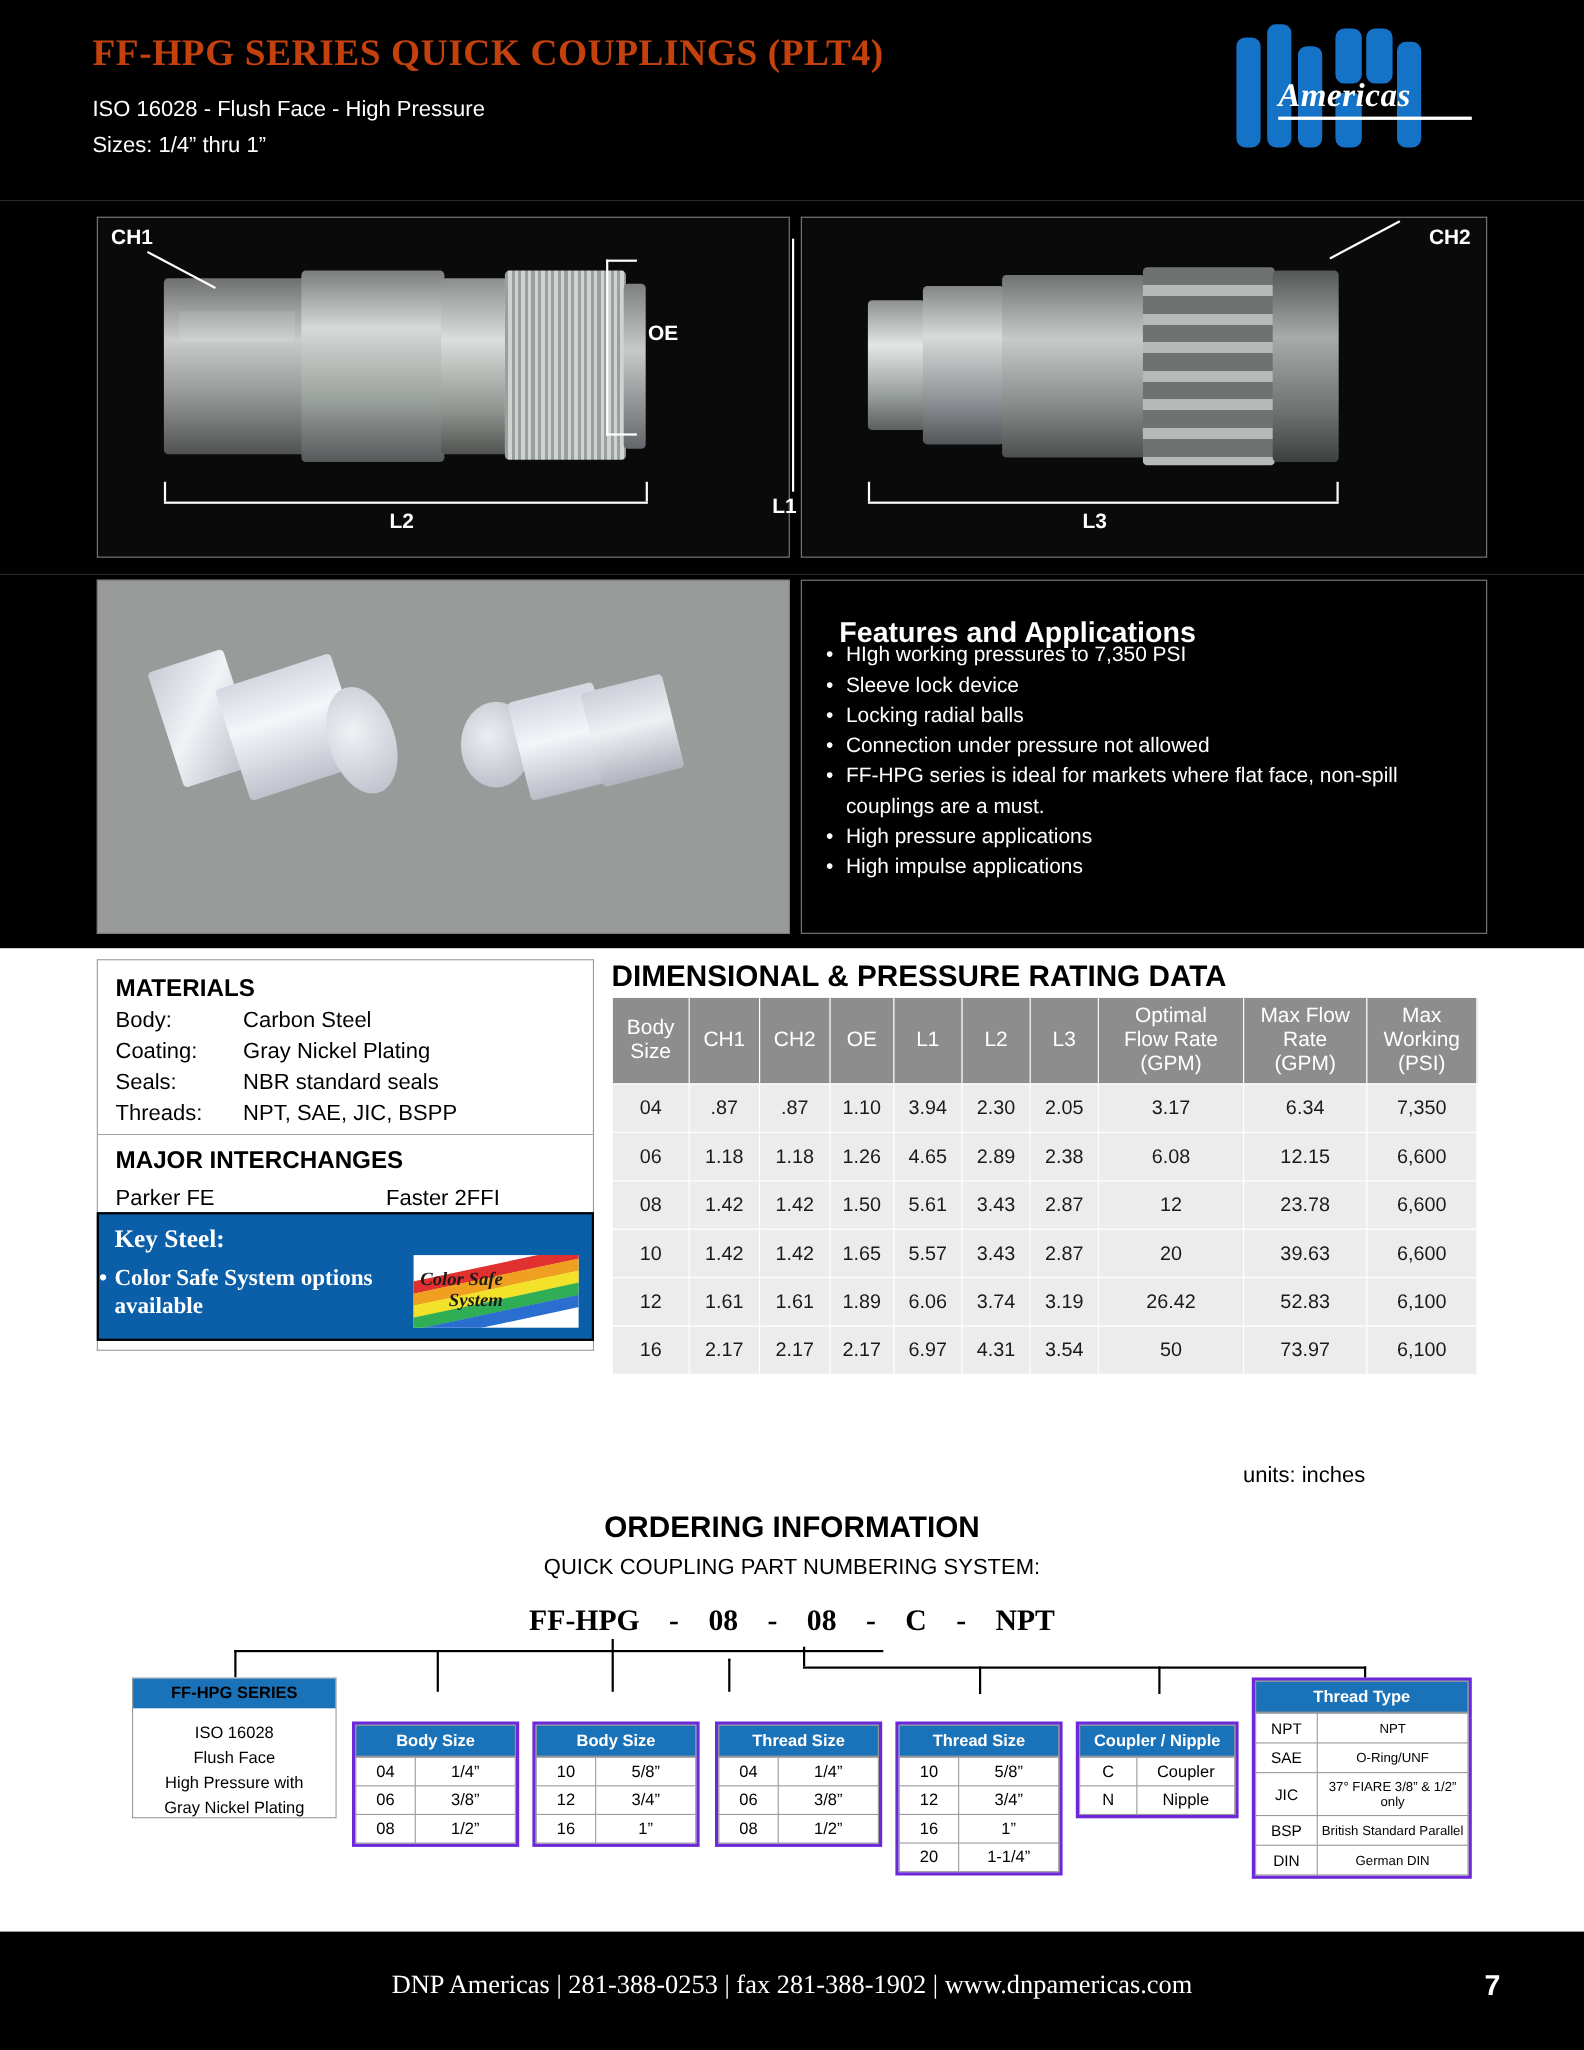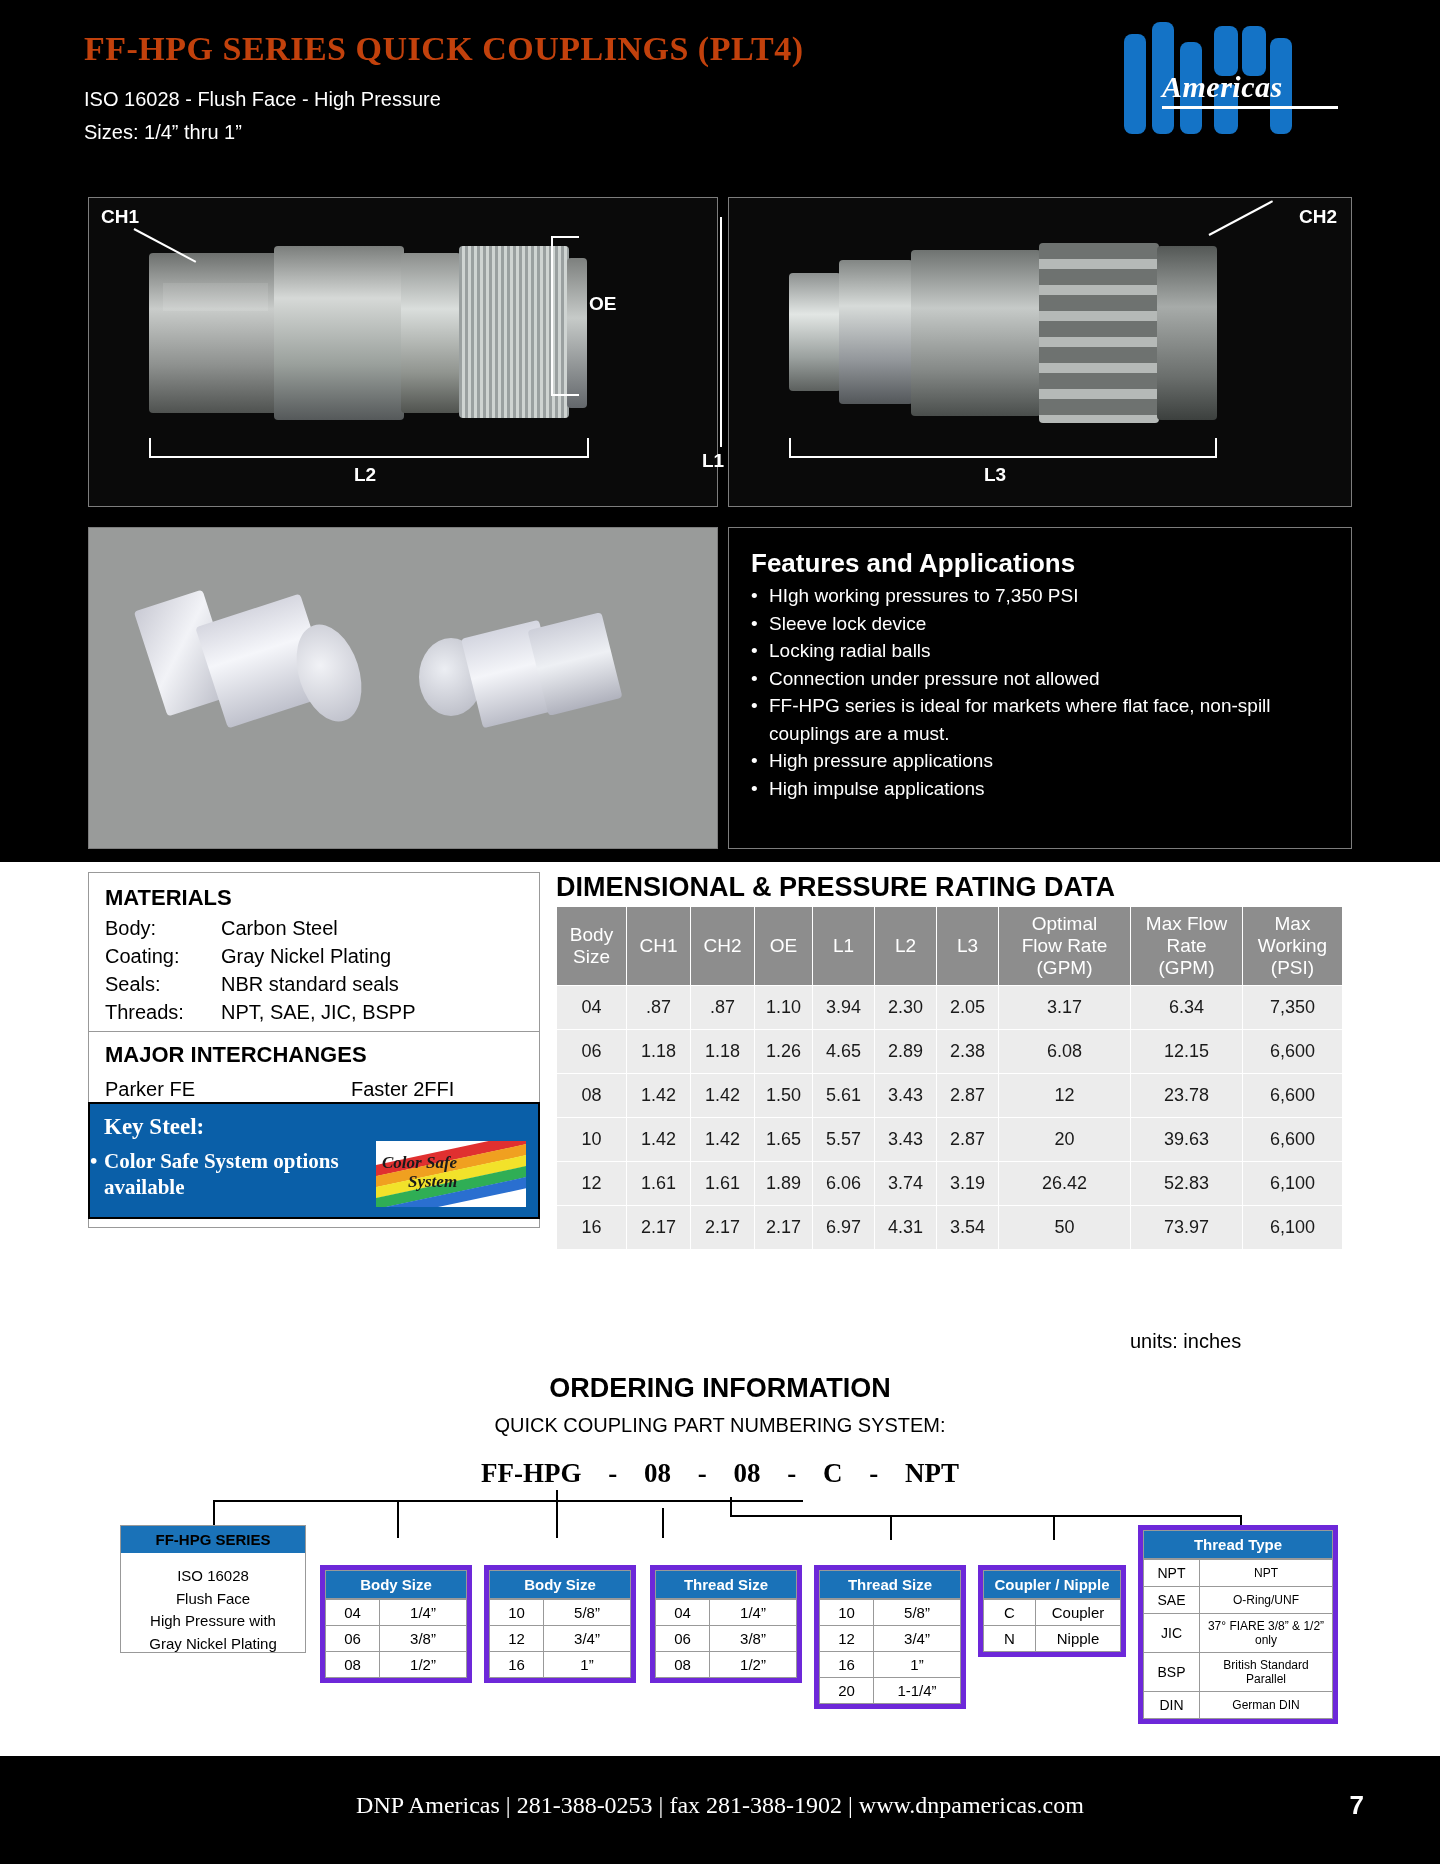--- a/index.html
+++ b/index.html
@@ -47,21 +47,21 @@
   .leader { position:absolute; background:#fff; height:2px; transform-origin:left center; }
 
   .dimline { position:absolute; background:#fff; height:2px; }
   .dimtick { position:absolute; background:#fff; width:2px; }
   .dimlabel { position:absolute; color:#fff; font-weight:bold; font-size:19px; }
 
   
   .midrow { position:absolute; left:0; top:522px; width:1440px; height:340px; background:#000; }
   .mid-photo { position:absolute; left:88px; top:5px; width:630px; height:322px; border:1px solid #7d7d7d; background:#999b9a; overflow:hidden; }
   .features { position:absolute; left:728px; top:5px; width:624px; height:322px; border:1px solid #7d7d7d; background:#000; color:#fff; }
-  .features h2 { margin:4px; position:absolute; left:18px; top:16px; font-size:26px; font-weight:bold; }
+  .features h2 { margin:16px; position:absolute; left:18px; top:16px; font-size:26px; font-weight:bold; }
   .features ul { list-style:none; margin:0; padding:0; position:absolute; left:22px; top:54px; width:580px; }
   .features li { font-size:19px; line-height:1.45; padding-left:18px; position:relative; }
   .features li:before { content:"\2022"; position:absolute; left:0; top:0; }
 
   .materials { position:absolute; left:88px; top:10px; width:452px; height:216px; border:1px solid #999; background:#fff; }
   .materials h3 { margin:0; position:absolute; left:16px; top:12px; font-size:22px; font-weight:bold; }
   .mat-row { position:absolute; font-size:20px; }
   .mat-label { position:absolute; left:16px; }
   .mat-val { position:absolute; left:132px; }
 
@@ -96,21 +96,21 @@
   .ord-rule { position:absolute; left:14px; top:1389px; width:1412px; height:5px; background:#000; }
   .ord-title { position:absolute; left:0; top:1373px; width:1440px; text-align:center; font-size:27px; font-weight:bold; background:#fff; }
   .ord-title span { background:#fff; padding:0 16px; }
   .ord-sub { position:absolute; left:0; top:1414px; width:1440px; text-align:center; font-size:20px; }
 
   .partnum { position:absolute; left:0; top:1458px; width:1440px; text-align:center; font-size:27px; font-weight:bold; font-family:"Liberation Serif", serif; }
   .partnum .seg { display:inline-block; padding:0 10px; }
 
   .connector { position:absolute; background:#000; }
 
-  .obox { position:absolute; border:5px solid #6d28d9; background:#fff; }
+  .obox { position:absolute; border:3px solid #6d28d9; background:#fff; }
   .ohdr { background:#1a72b8; color:#fff; text-align:center; font-size:15px; font-weight:bold; padding:5px 0; border:1px solid #999; }
   table.otab { border-collapse:collapse; width:100%; font-size:15px; }
   table.otab td { border:1px solid #999; text-align:center; padding:4px 2px; }
   .series-box { position:absolute; left:120px; top:1525px; width:186px; height:128px; border:1px solid #999; background:#fff; }
   .series-hdr { background:#1a72b8; color:#000000; text-align:center; font-size:15px; font-weight:bold; padding:5px 0; }
   .series-body { text-align:center; font-size:15px; line-height:1.5; padding-top:12px; }
 
   .thread-type { position:absolute; left:1135px; top:1525px; width:200px; }
   table.ttab { border-collapse:collapse; width:100%; font-size:14px; }
   table.ttab td { border:1px solid #999; text-align:center; padding:5px 2px; }

